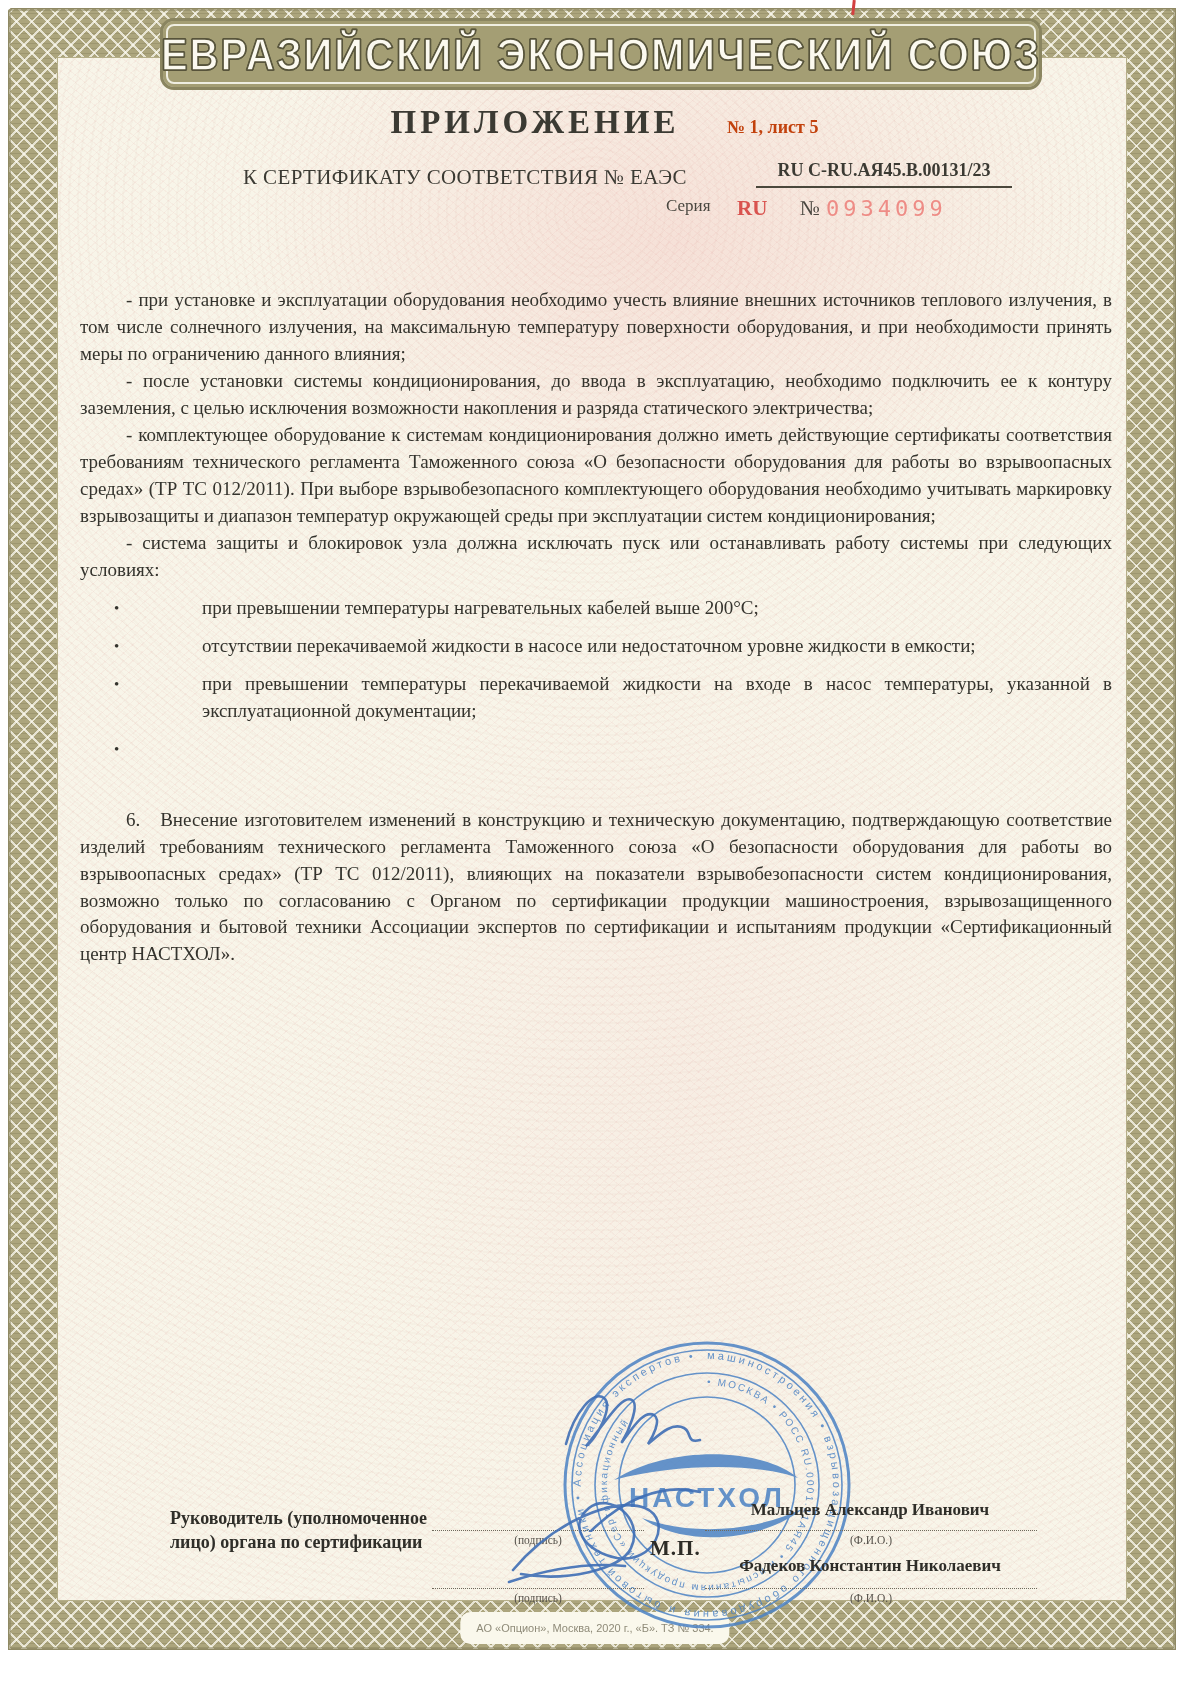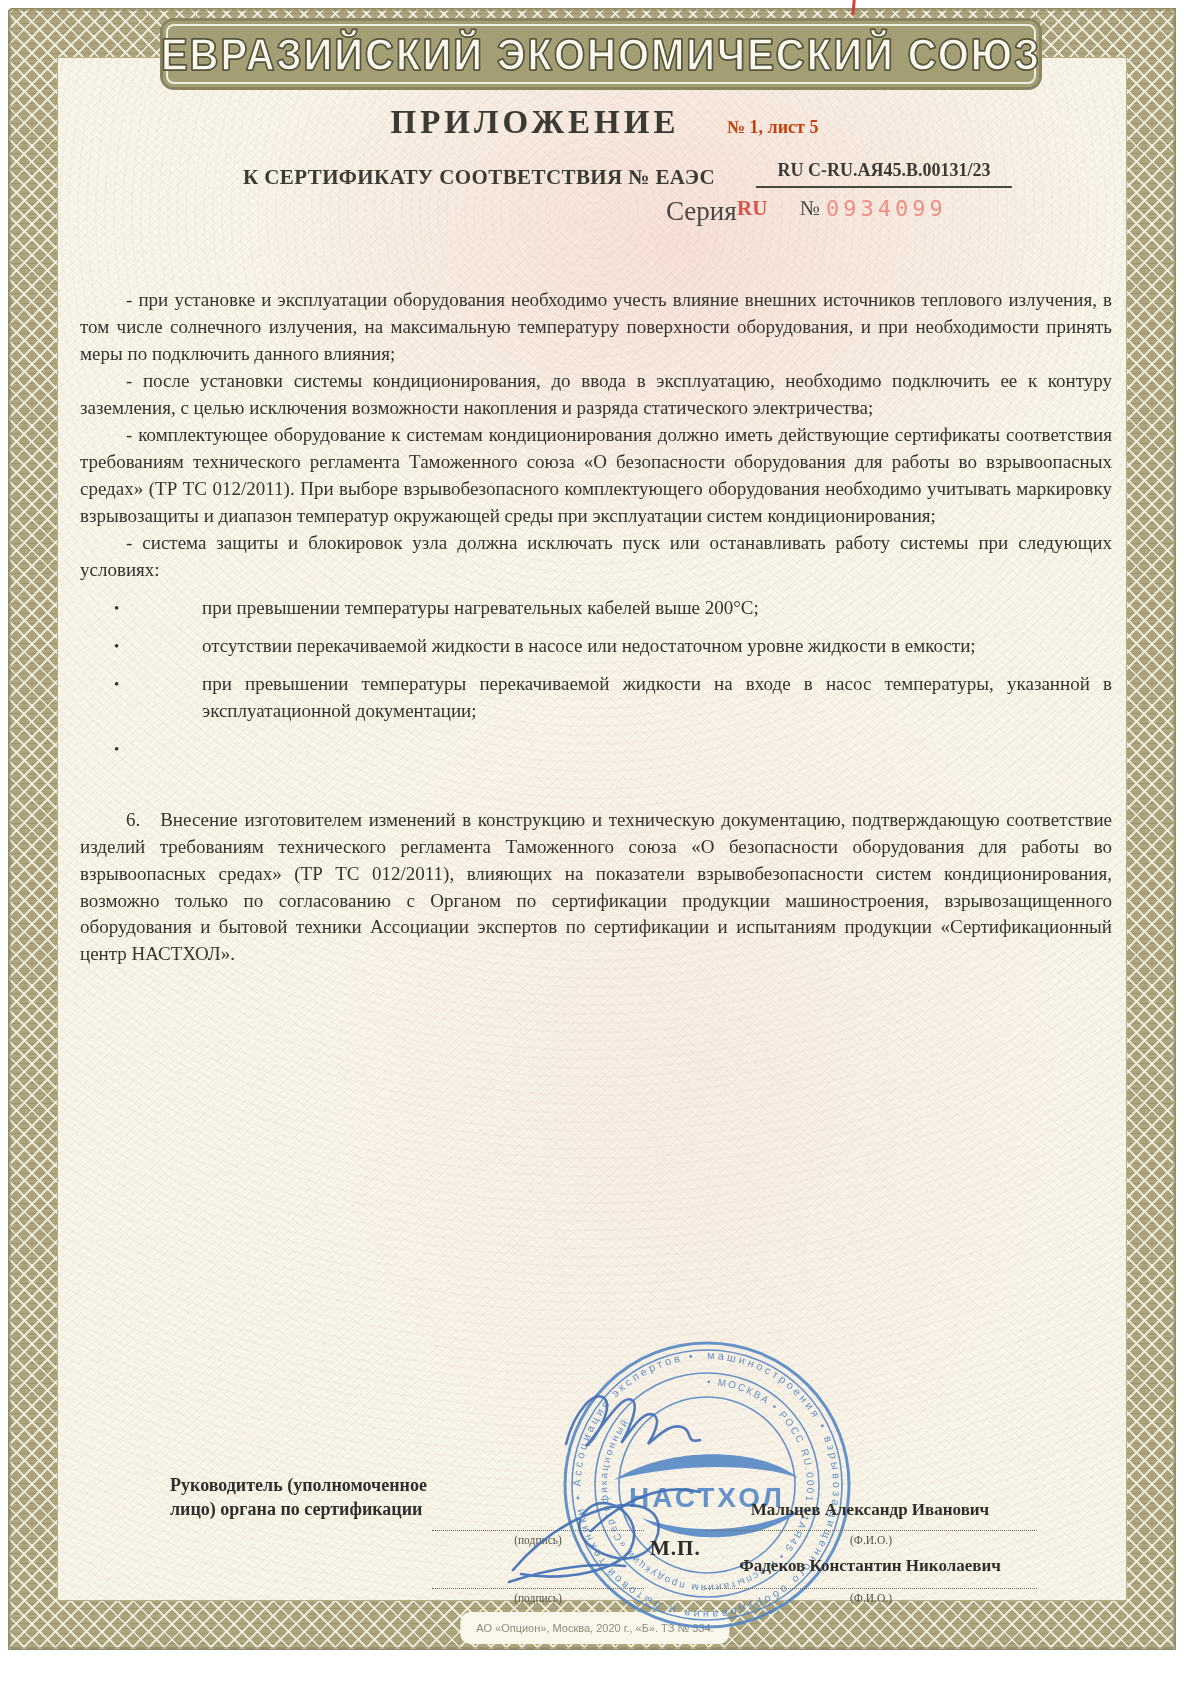--- a/index.html
+++ b/index.html
@@ -33,41 +33,41 @@
   .banner-text{font-family:"Liberation Sans",sans-serif;font-weight:700;font-size:40px;
     letter-spacing:2px;color:#fbf9ef;-webkit-text-stroke:1.3px #57543b;
     text-shadow:0 1px 0 #57543b,0 -1px 0 #57543b,1px 0 0 #57543b,-1px 0 0 #57543b;
     transform:scaleY(1.12);white-space:nowrap;}
 
   
   .abs{position:absolute;}
   .appendix-title{left:0;right:0;top:104px;text-align:center;font-size:33px;font-weight:700;
     letter-spacing:4px;color:#3b3a33;z-index:3;text-indent:-120px;}
   .sheet-ref{left:727px;top:117px;font-size:18px;font-weight:700;color:#c2410c;z-index:3;}
-  .subtitle{left:243px;top:165px;font-size:21px;font-weight:700;color:#3b3a33;letter-spacing:.4px;z-index:3;}
+  .subtitle{left:243px;top:165px;font-size:21px;font-weight:400;color:#3b3a33;letter-spacing:.4px;z-index:3;}
   .certnum{left:756px;top:160px;width:256px;font-size:18px;font-weight:700;color:#3b3a33;
     border-bottom:2px solid #4a473b;padding-bottom:5px;text-align:center;z-index:3;white-space:nowrap;}
-  .series-label{left:666px;top:196px;font-size:27px;color:#4a4740;z-index:3;}
+  .series-label{left:666px;top:196px;font-size:17px;color:#4a4740;z-index:3;}
   .series-value{left:737px;top:196px;font-size:21px;font-weight:700;color:#d9534f;z-index:3;}
   .num-sign{left:800px;top:196px;font-size:21px;color:#4a4740;z-index:3;}
   .blank-number{left:826px;top:196px;font-size:22px;color:#ee8c86;letter-spacing:4px;
     font-family:"DejaVu Sans Mono",monospace;z-index:3;}
 
   
   .bodytext{left:80px;top:287px;width:1032px;font-size:19px;line-height:1.42;
     text-align:justify;color:#34332d;z-index:3;}
   .para{margin:0;text-indent:46px;}
   .bullet{display:flex;margin-top:11px;}
   .bullet .dot{flex:0 0 88px;padding-left:34px;font-size:15px;line-height:1.8;}
   .bullet .txt{flex:1;text-align:justify;}
   .clause6{margin-top:44px;text-indent:46px;}
 
   
   .role{font-size:18px;font-weight:700;color:#2f2e29;line-height:1.33;z-index:6;}
-  .role1{left:170px;top:1474px;width:340px;}
+  .role1{left:170px;top:1507px;width:340px;}
   .role2{left:170px;top:1568px;width:350px;}
   .dotline{border-bottom:1.6px dotted #6f6a5c;height:0;z-index:6;}
   .sigline1{left:432px;top:1530px;width:212px;}
   .sigline2{left:432px;top:1588px;width:212px;}
   .fioline1{left:705px;top:1530px;width:332px;}
   .fioline2{left:705px;top:1588px;width:332px;}
   .caption{font-size:11.5px;color:#55514a;text-align:center;z-index:6;}
   .cap-sig1{left:432px;top:1534px;width:212px;}
   .cap-sig2{left:432px;top:1592px;width:212px;}
   .cap-fio1{left:705px;top:1534px;width:332px;}
@@ -106,21 +106,21 @@
   <div class="abs appendix-title">ПРИЛОЖЕНИЕ</div>
   <div class="abs sheet-ref">№ 1, лист 5</div>
   <div class="abs subtitle">К СЕРТИФИКАТУ СООТВЕТСТВИЯ № ЕАЭС</div>
   <div class="abs certnum">RU C-RU.АЯ45.В.00131/23</div>
   <div class="abs series-label">Серия</div>
   <div class="abs series-value">RU</div>
   <div class="abs num-sign">№</div>
   <div class="abs blank-number">0934099</div>
 
   <div class="abs bodytext">
-    <p class="para">- при установке и эксплуатации оборудования необходимо учесть влияние внешних источников теплового излучения, в том числе солнечного излучения, на максимальную температуру поверхности оборудования, и при необходимости принять меры по подключить данного влияния;</p>
+    <p class="para">- при установке и эксплуатации оборудования необходимо учесть влияние внешних источников теплового излучения, в том числе солнечного излучения, на максимальную температуру поверхности оборудования, и при необходимости принять меры по ограничению данного влияния;</p>
     <p class="para">- после установки системы кондиционирования, до ввода в эксплуатацию, необходимо подключить ее к контуру заземления, с целью исключения возможности накопления и разряда статического электричества;</p>
     <p class="para">- комплектующее оборудование к системам кондиционирования должно иметь действующие сертификаты соответствия требованиям технического регламента Таможенного союза «О безопасности оборудования для работы во взрывоопасных средах» (ТР ТС 012/2011). При выборе взрывобезопасного комплектующего оборудования необходимо учитывать маркировку взрывозащиты и диапазон температур окружающей среды при эксплуатации систем кондиционирования;</p>
     <p class="para">- система защиты и блокировок узла должна исключать пуск или останавливать работу системы при следующих условиях:</p>
 
     <div class="bullet">
       <span class="dot">•</span>
       <span class="txt">при превышении температуры нагревательных кабелей выше 200°С;</span>
     </div>
     <div class="bullet">
       <span class="dot">•</span>

